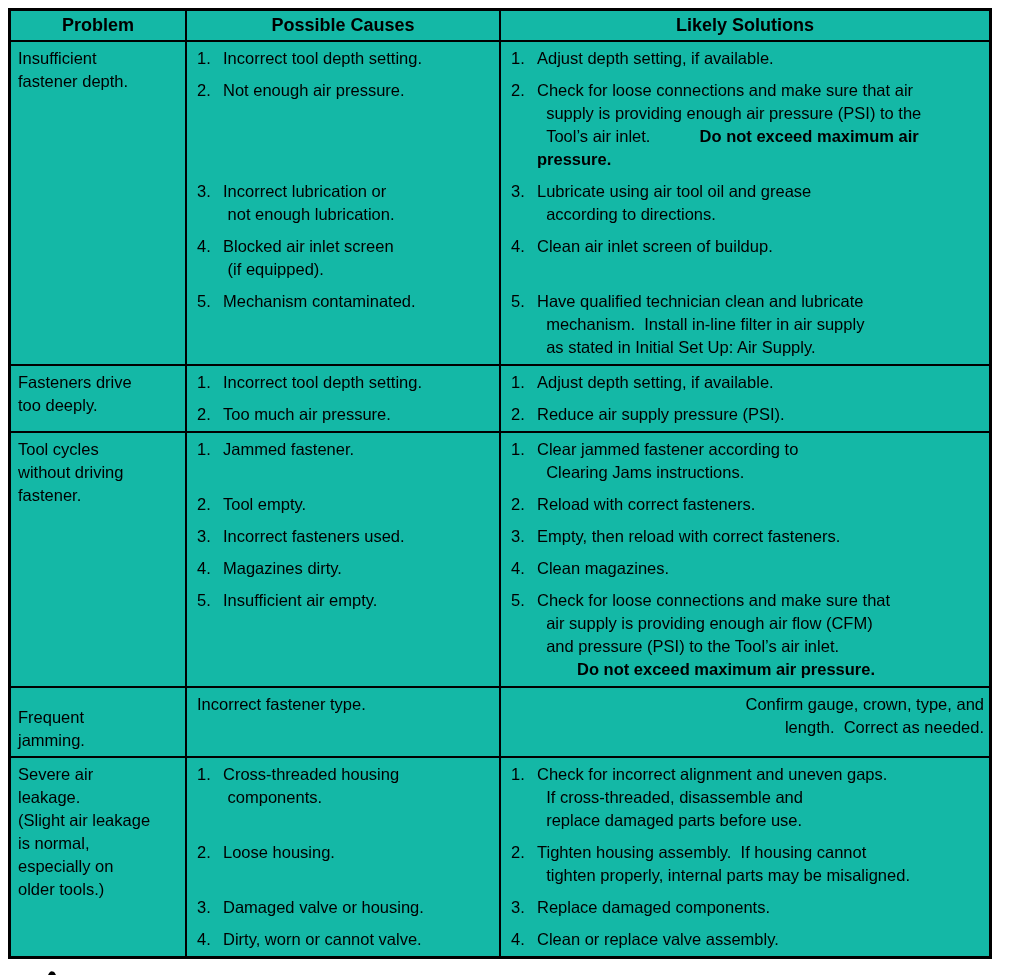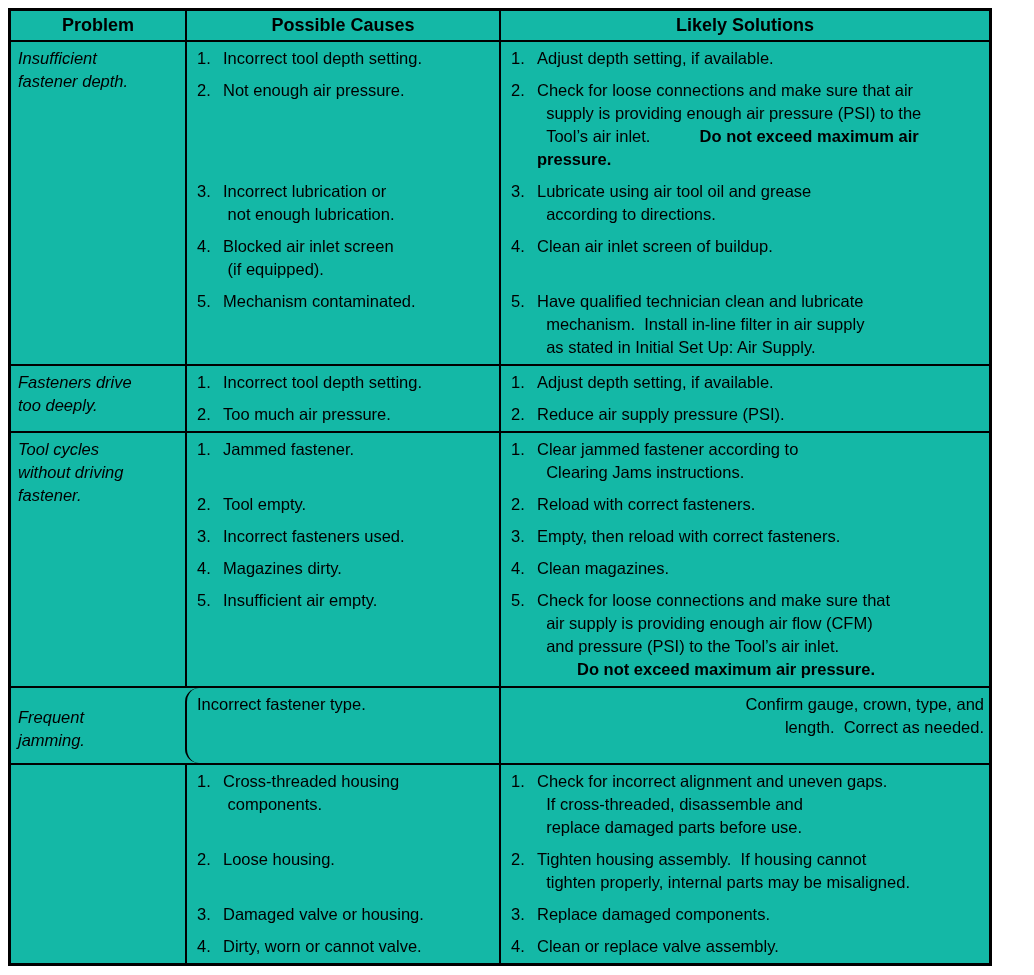--- a/index.html
+++ b/index.html
@@ -34,23 +34,22 @@
     display: grid;
     grid-template-columns: 174px 314px 1fr;
     border-bottom: 2px solid #000;
     font-size: 16.5px;
     line-height: 23px;
   }
   .trow:last-child { border-bottom: none; }
 
   .cell-problem {
     grid-column: 1;
-    padding: 5px 5px 11px 7px;
+    padding: 5px 5px 4px 7px;
     white-space: pre-wrap;
-    font-style: italic;
   }
   .pcell {
     display: flex;
     align-items: flex-start;
     padding: 0 5px 9px 10px;
     border-left: 2px solid #000;
   }
   .pcell.cause  { grid-column: 2; }
   .pcell.solution { grid-column: 3; }
   .pcell.pr0 { padding-top: 5px; }
@@ -202,29 +201,35 @@
             <span class="num">5.</span>
             <span class="ptext"><span>Check for loose connections and make sure that
   air supply is providing enough air flow (CFM)
   and pressure (PSI) to the Tool’s air inlet.
 </span><b>Do not exceed maximum air pressure.</b></span>
           </div>
         </div>
         <div class="trow">
           <div class="cell-problem" style="grid-row: 1 / span 1; margin-top: 13px;">Frequent
 jamming.</div>
-          <div class="pcell cause pr0 prl" style="grid-row: 1; border-radius: 14px;">
+          <div class="pcell cause pr0 prl" style="grid-row: 1;">
             <span class="ptext"><span>Incorrect fastener type.</span></span>
           </div>
           <div class="pcell solution pr0 prl" style="grid-row: 1; text-align: right;">
             <span class="ptext"><span>Confirm gauge, crown, type, and
 length.  Correct as needed.</span></span>
           </div>
         </div>
         <div class="trow">
+          <div class="cell-problem" style="grid-row: 1 / span 4;">Severe air
+leakage.
+(Slight air leakage
+is normal,
+especially on
+older tools.)</div>
           <div class="pcell cause pr0" style="grid-row: 1;">
             <span class="num">1.</span>
             <span class="ptext"><span>Cross-threaded housing
  components.</span></span>
           </div>
           <div class="pcell solution pr0" style="grid-row: 1;">
             <span class="num">1.</span>
             <span class="ptext"><span>Check for incorrect alignment and uneven gaps.
   If cross-threaded, disassemble and
   replace damaged parts before use.</span></span>

